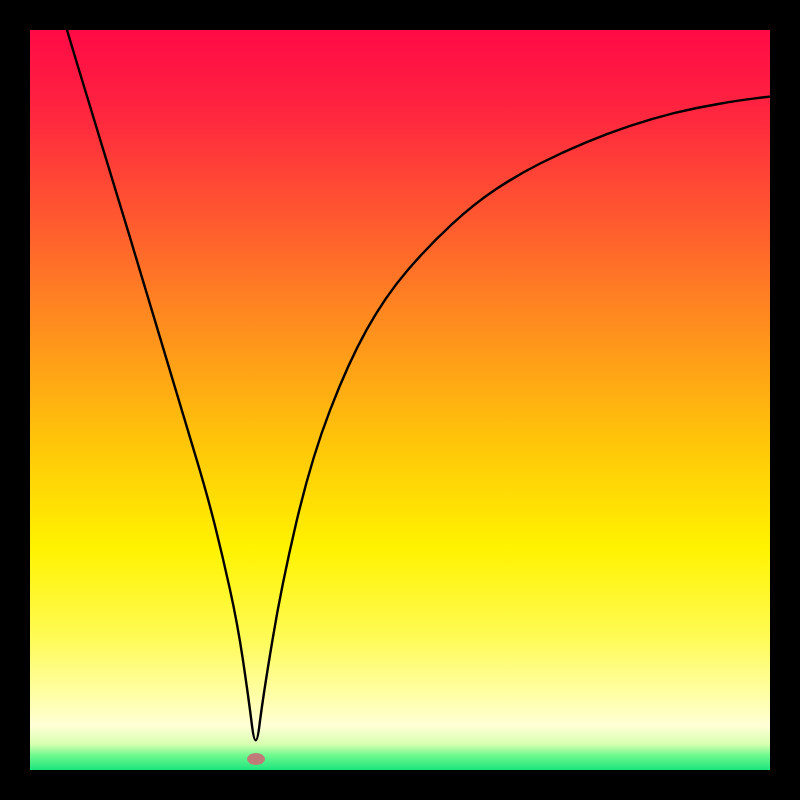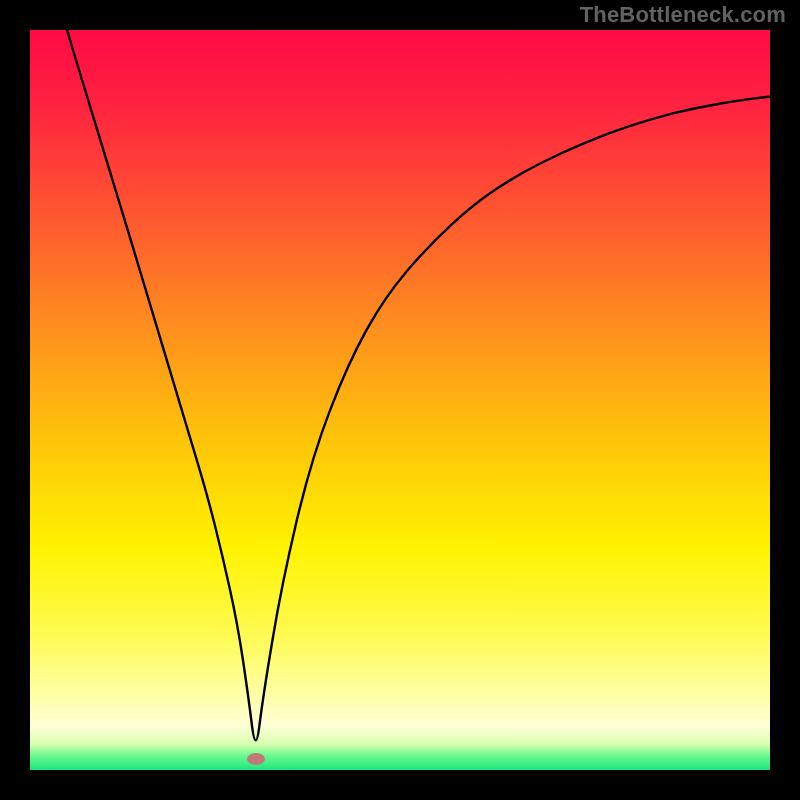--- a/index.html
+++ b/index.html
@@ -51,21 +51,20 @@
     border-radius: 50% / 50%;
     background: #c07a78;
     transform: translate(-50%, -50%);
     z-index: 3;
   }
 </style>
 </head>
 <body>
 
 <div class="frame">
-  <div class="watermark">TheBottleneck.com</div>
 
   <div class="plot-area">
     <svg class="gradient-bg" viewBox="0 0 740 740" preserveAspectRatio="none" width="740" height="740">
       <defs>
         <linearGradient id="bg-grad" x1="0" y1="0" x2="0" y2="1">
             <stop offset="0%" stop-color="#ff0a46"></stop>
             <stop offset="10%" stop-color="#ff2240"></stop>
             <stop offset="25%" stop-color="#ff5730"></stop>
             <stop offset="40%" stop-color="#ff8e1e"></stop>
             <stop offset="55.00000000000001%" stop-color="#ffc30a"></stop>

